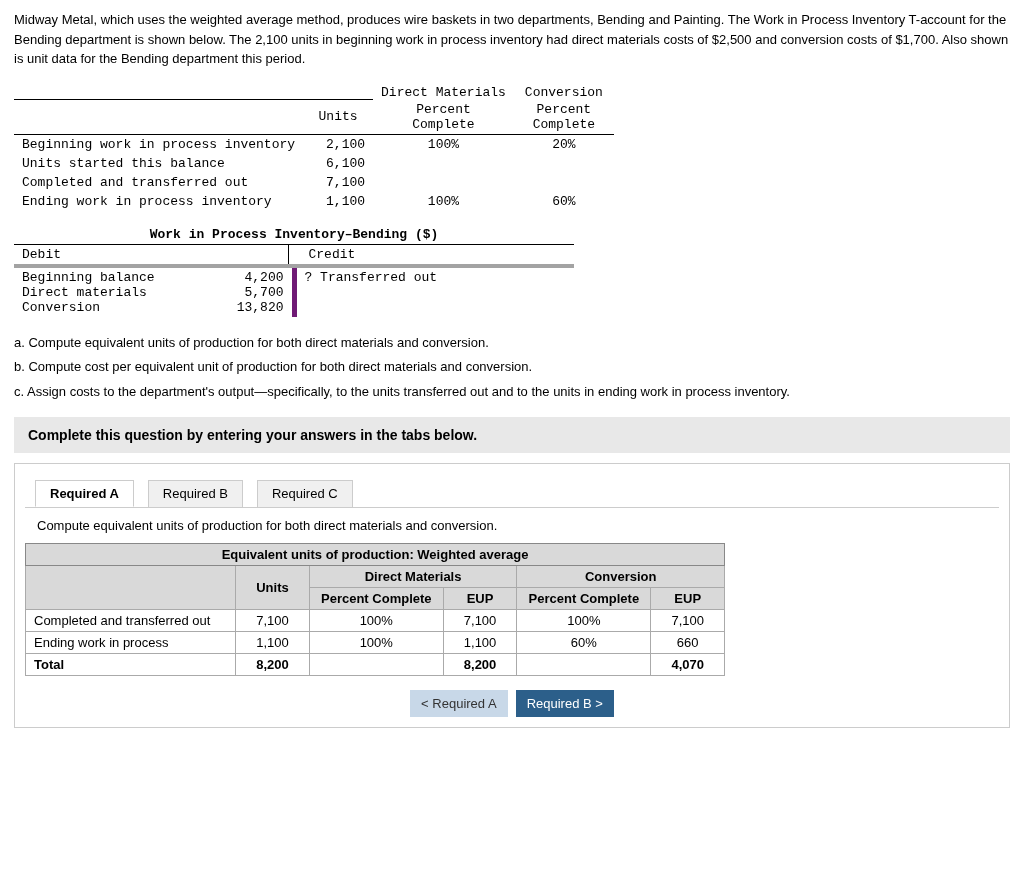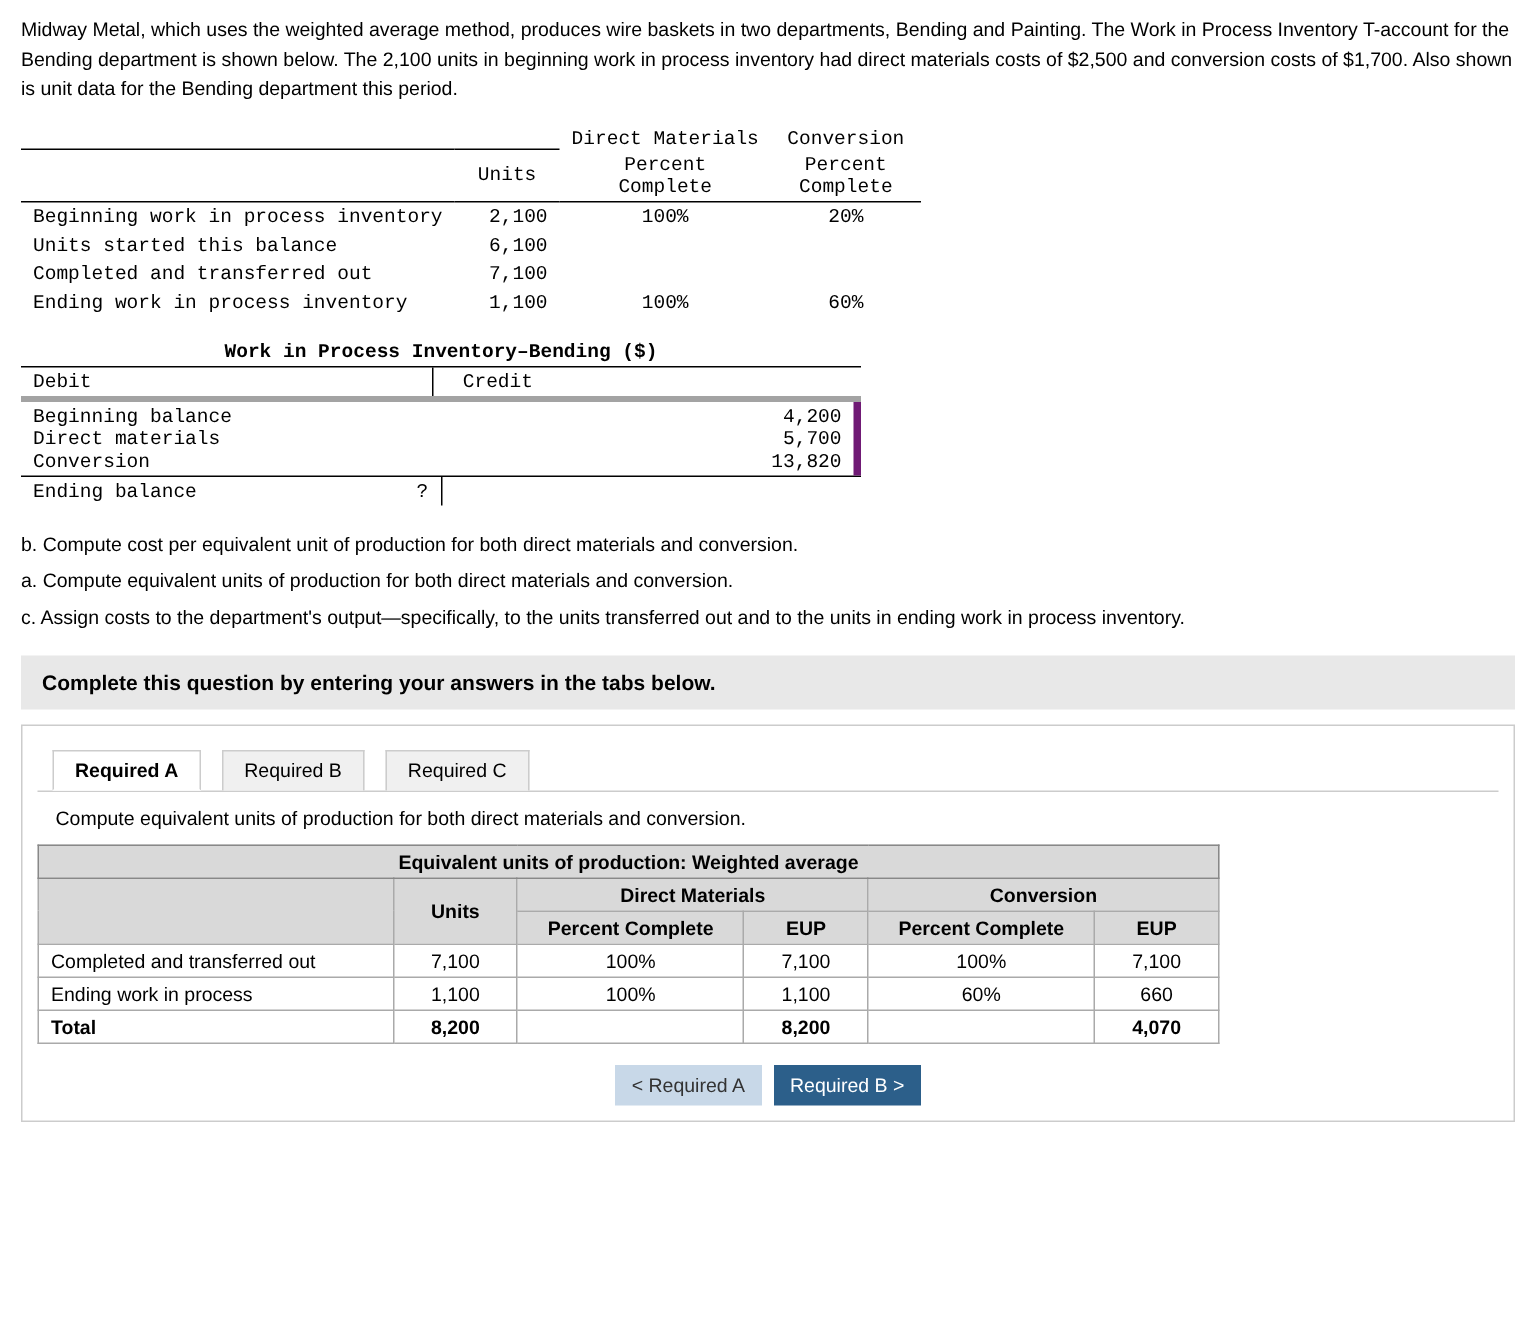--- a/index.html
+++ b/index.html
@@ -146,21 +146,21 @@
       margin-bottom: 10px;
       margin-left: 12px;
     }
 
     
     .eup-table-wrapper {
       margin-bottom: 14px;
     }
     .eup-table {
       border-collapse: collapse;
-      width: 788px;
+      width: 700px;
       font-size: 13px;
     }
     .eup-table th, .eup-table td {
       border: 1px solid #aaa;
       padding: 3px 8px;
       text-align: center;
     }
     .eup-table .title-row th {
       background: #d9d9d9;
       font-weight: bold;
@@ -285,35 +285,29 @@
           </div>
           <div class="t-account-row">
             <span>Direct materials</span>
             <span>5,700</span>
           </div>
           <div class="t-account-row">
             <span>Conversion</span>
             <span>13,820</span>
           </div>
         </div>
-    </div>
-    <div class="t-account-ending">
-      <div class="t-account-ending-left">
-        <div class="t-account-row">
-          <span>Ending balance</span>
-          <span>?</span>
-        </div>
+      <div class="t-account-right">
+        <div>? Transferred out</div>
       </div>
-      <div class="t-account-ending-right"></div>
     </div>
   </div>
 
   <div class="questions">
+    <p>a. Compute equivalent units of production for both direct materials and conversion.</p>
     <p>b. Compute cost per equivalent unit of production for both direct materials and conversion.</p>
-    <p>a. Compute equivalent units of production for both direct materials and conversion.</p>
     <p>c. Assign costs to the department's output—specifically, to the units transferred out and to the units in ending work in process inventory.</p>
   </div>
 
   <div class="complete-box">
     <span>Complete this question by entering your answers in the tabs below.</span>
   </div>
 
   <div class="outer-border">
 
     <div class="tabs-wrapper">

